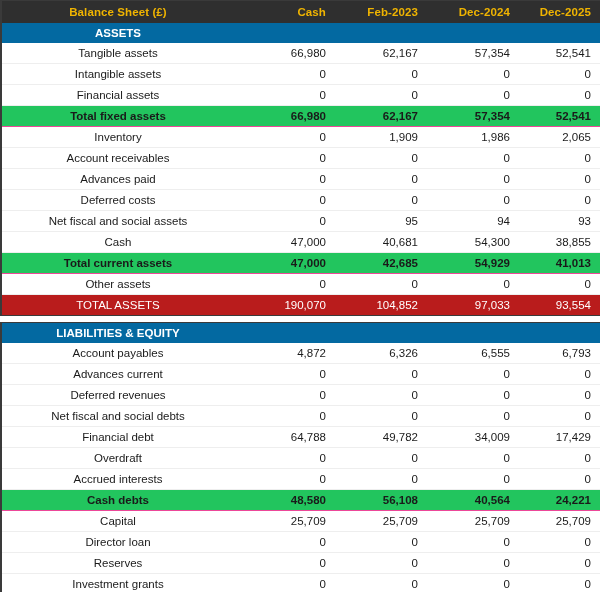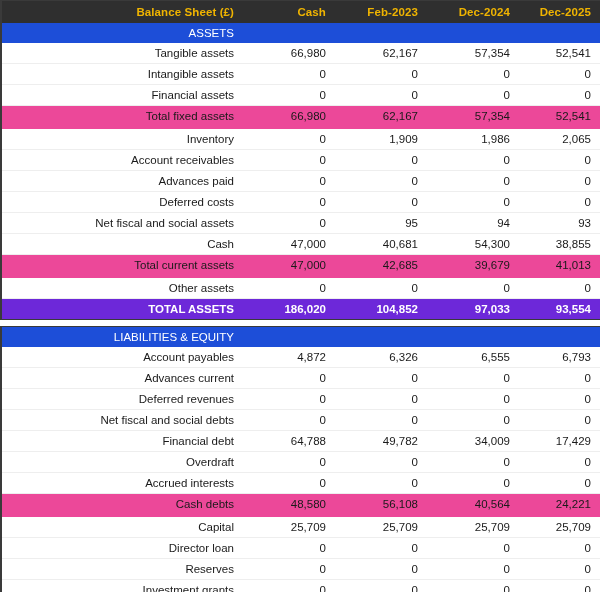--- a/index.html
+++ b/index.html
@@ -30,58 +30,58 @@
   table.bs td {
     padding: 0 0;
     height: 20px;
     line-height: 20px;
     vertical-align: middle;
     white-space: nowrap;
     overflow: hidden;
   }
   td.label {
     padding-left: 7px;
-    text-align: right;
+    text-align: center;
   }
   td.num {
     text-align: right;
     padding-right: 12px;
     font-variant-numeric: tabular-nums;
   }
   td.num.last { padding-right: 11px; }
 
   
   tr.hdr td {
     background: #2f2f2f;
     color: #f0b400;
     font-weight: bold;
     height: 22px;
     line-height: 22px;
     letter-spacing: .1px;
   }
   tr.section td {
-    background: #1d4ed8;
+    background: #0369a1;
     color: #ffffff;
-    font-weight: normal;
+    font-weight: bold;
     height: 20px;
     line-height: 20px;
   }
   tr.item td {
     background: #ffffff;
     border-bottom: 1px solid #eeeeee;
   }
   tr.subtotal td {
-    background: #ec4899;
+    background: #22c55e;
+    font-weight: bold;
+    border-bottom: 1px solid #ec4899;
+  }
+  tr.grandtotal td {
+    background: #b91c1c;
+    color: #ffffff;
     font-weight: normal;
-    border-bottom: 3px solid #ec4899;
-  }
-  tr.grandtotal td {
-    background: #6d28d9;
-    color: #ffffff;
-    font-weight: bold;
     margin-left: 31px;
   }
 
   
   .frame-wrap {
     border-left: 2px solid #3a3a3a;
     border-right: 2px solid #3a3a3a;
     width: 600px;
     box-sizing: border-box;
   }
@@ -189,33 +189,33 @@
             <td class="label">Cash</td>
             <td class="num">47,000</td>
             <td class="num">40,681</td>
             <td class="num">54,300</td>
             <td class="num last">38,855</td>
           </tr>
           <tr class="subtotal">
             <td class="label">Total current assets</td>
             <td class="num">47,000</td>
             <td class="num">42,685</td>
-            <td class="num">39,679</td>
+            <td class="num">54,929</td>
             <td class="num last">41,013</td>
           </tr>
           <tr class="item">
             <td class="label">Other assets</td>
             <td class="num">0</td>
             <td class="num">0</td>
             <td class="num">0</td>
             <td class="num last">0</td>
           </tr>
           <tr class="grandtotal">
             <td class="label">TOTAL ASSETS</td>
-            <td class="num">186,020</td>
+            <td class="num">190,070</td>
             <td class="num">104,852</td>
             <td class="num">97,033</td>
             <td class="num last">93,554</td>
           </tr>
         </tbody>
     </table>
   </div>
 
   <div class="gap"></div>
 

